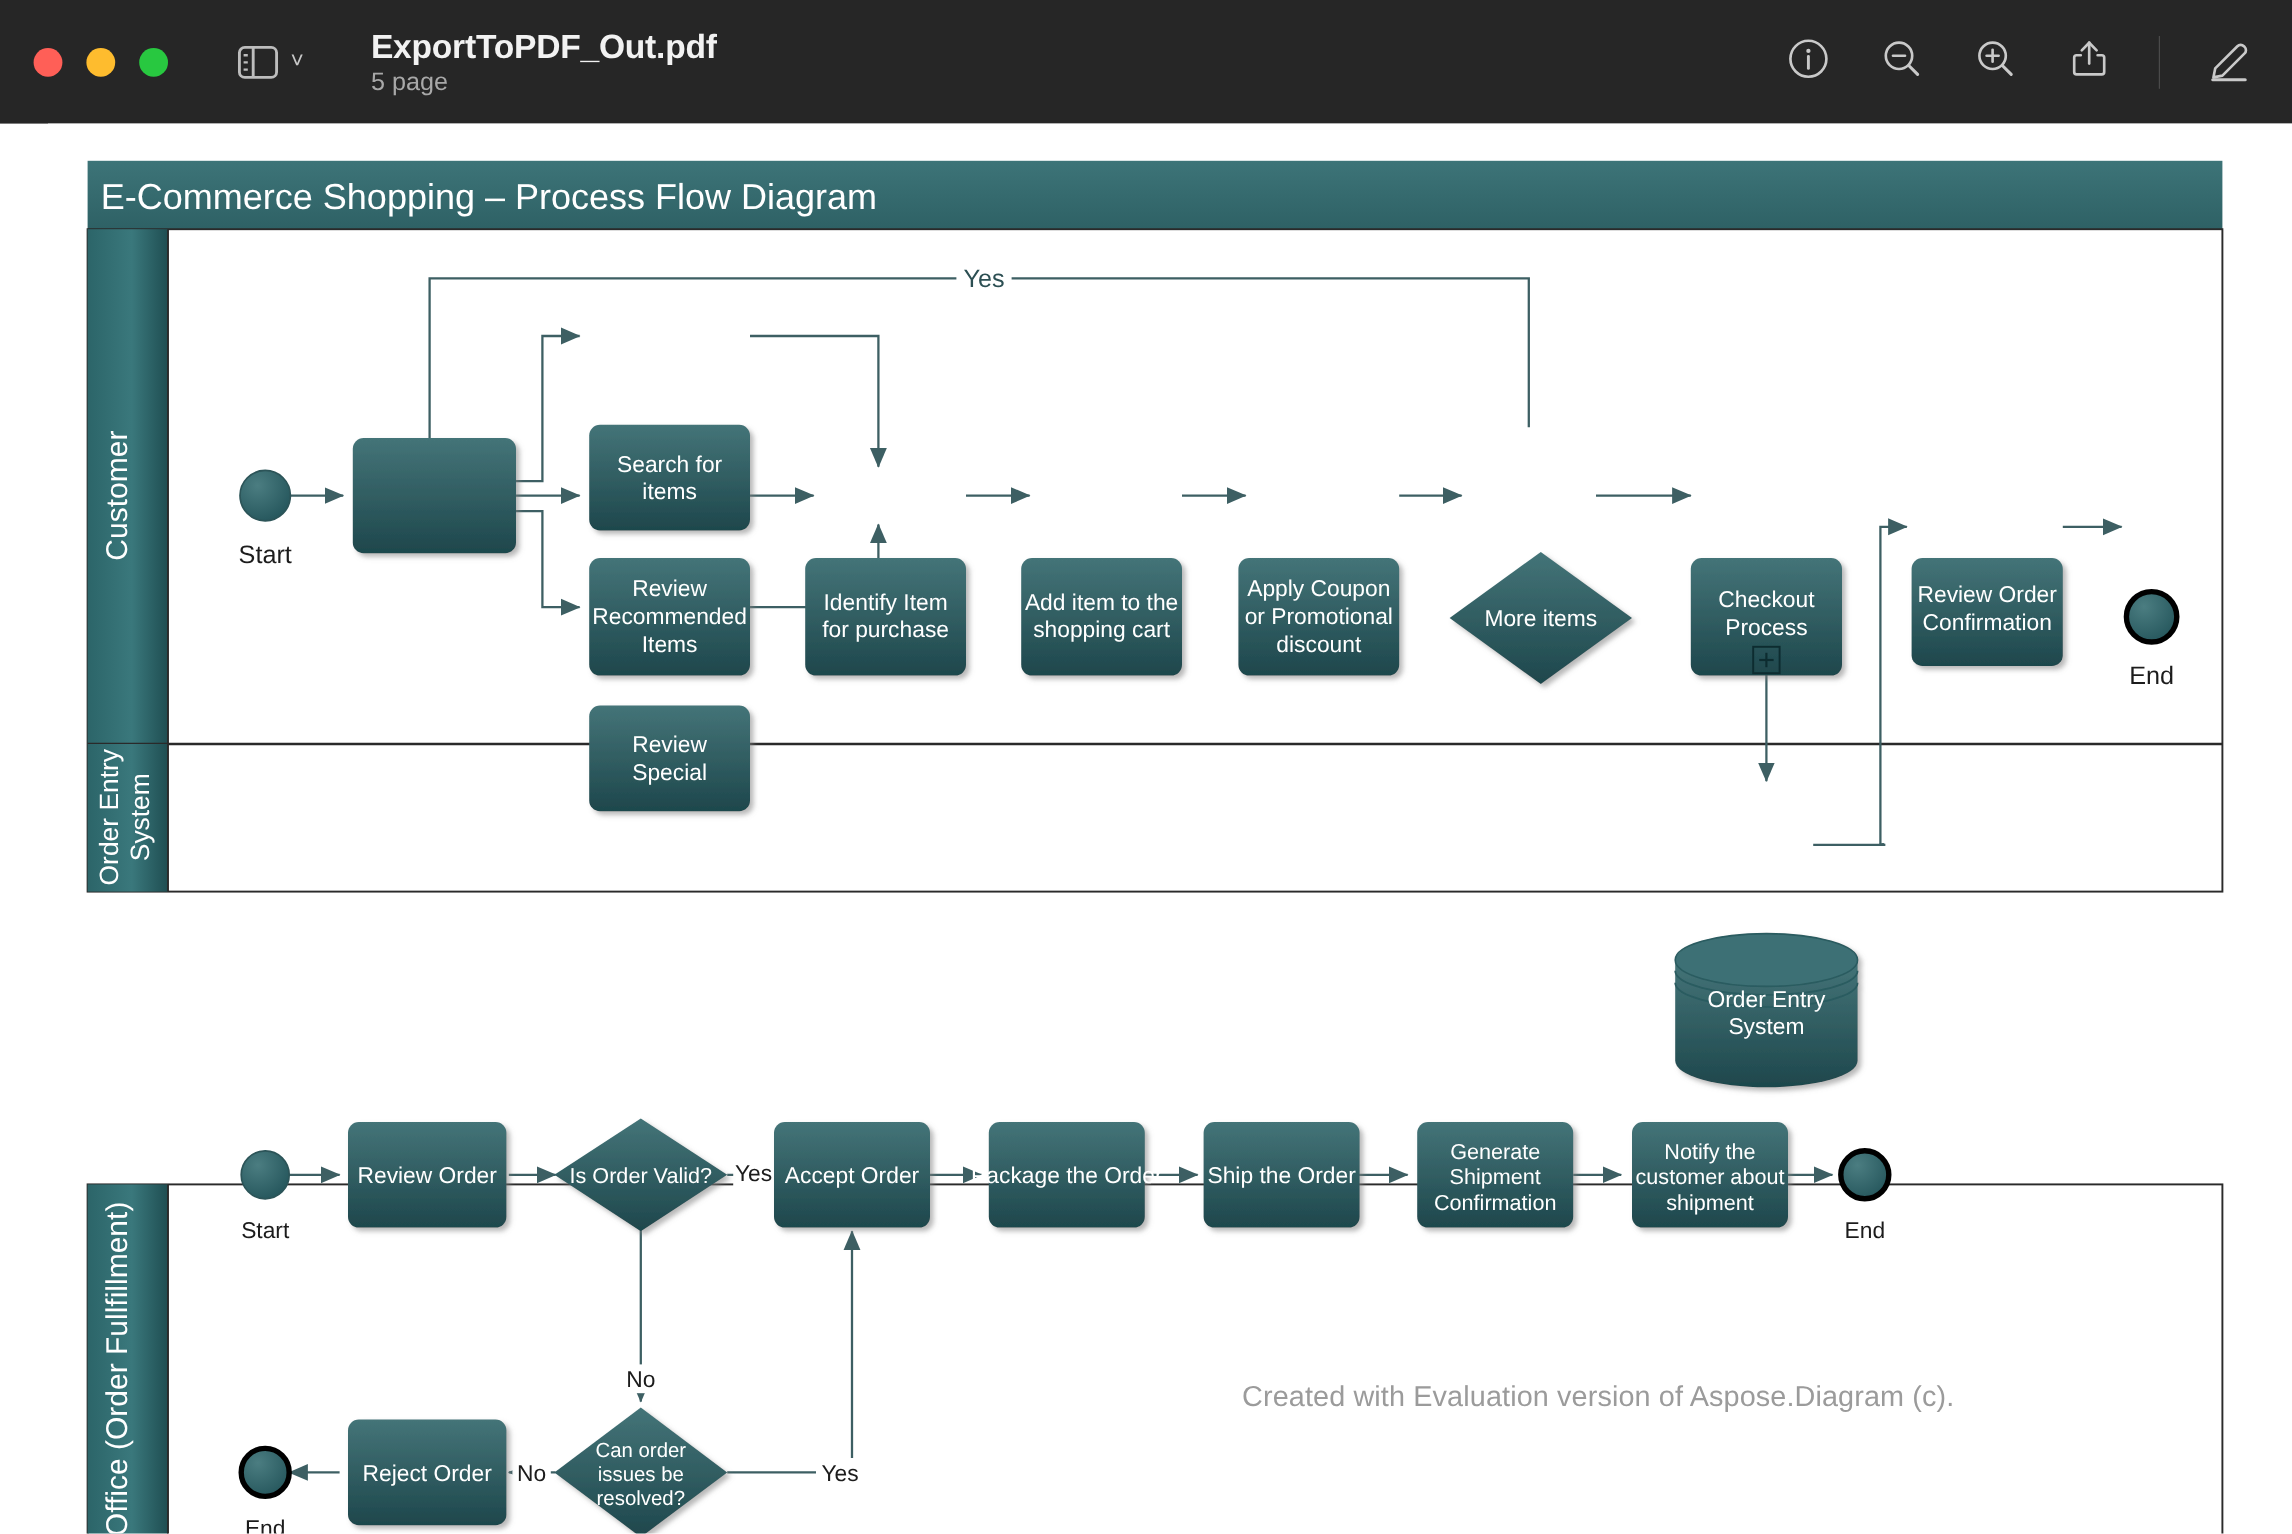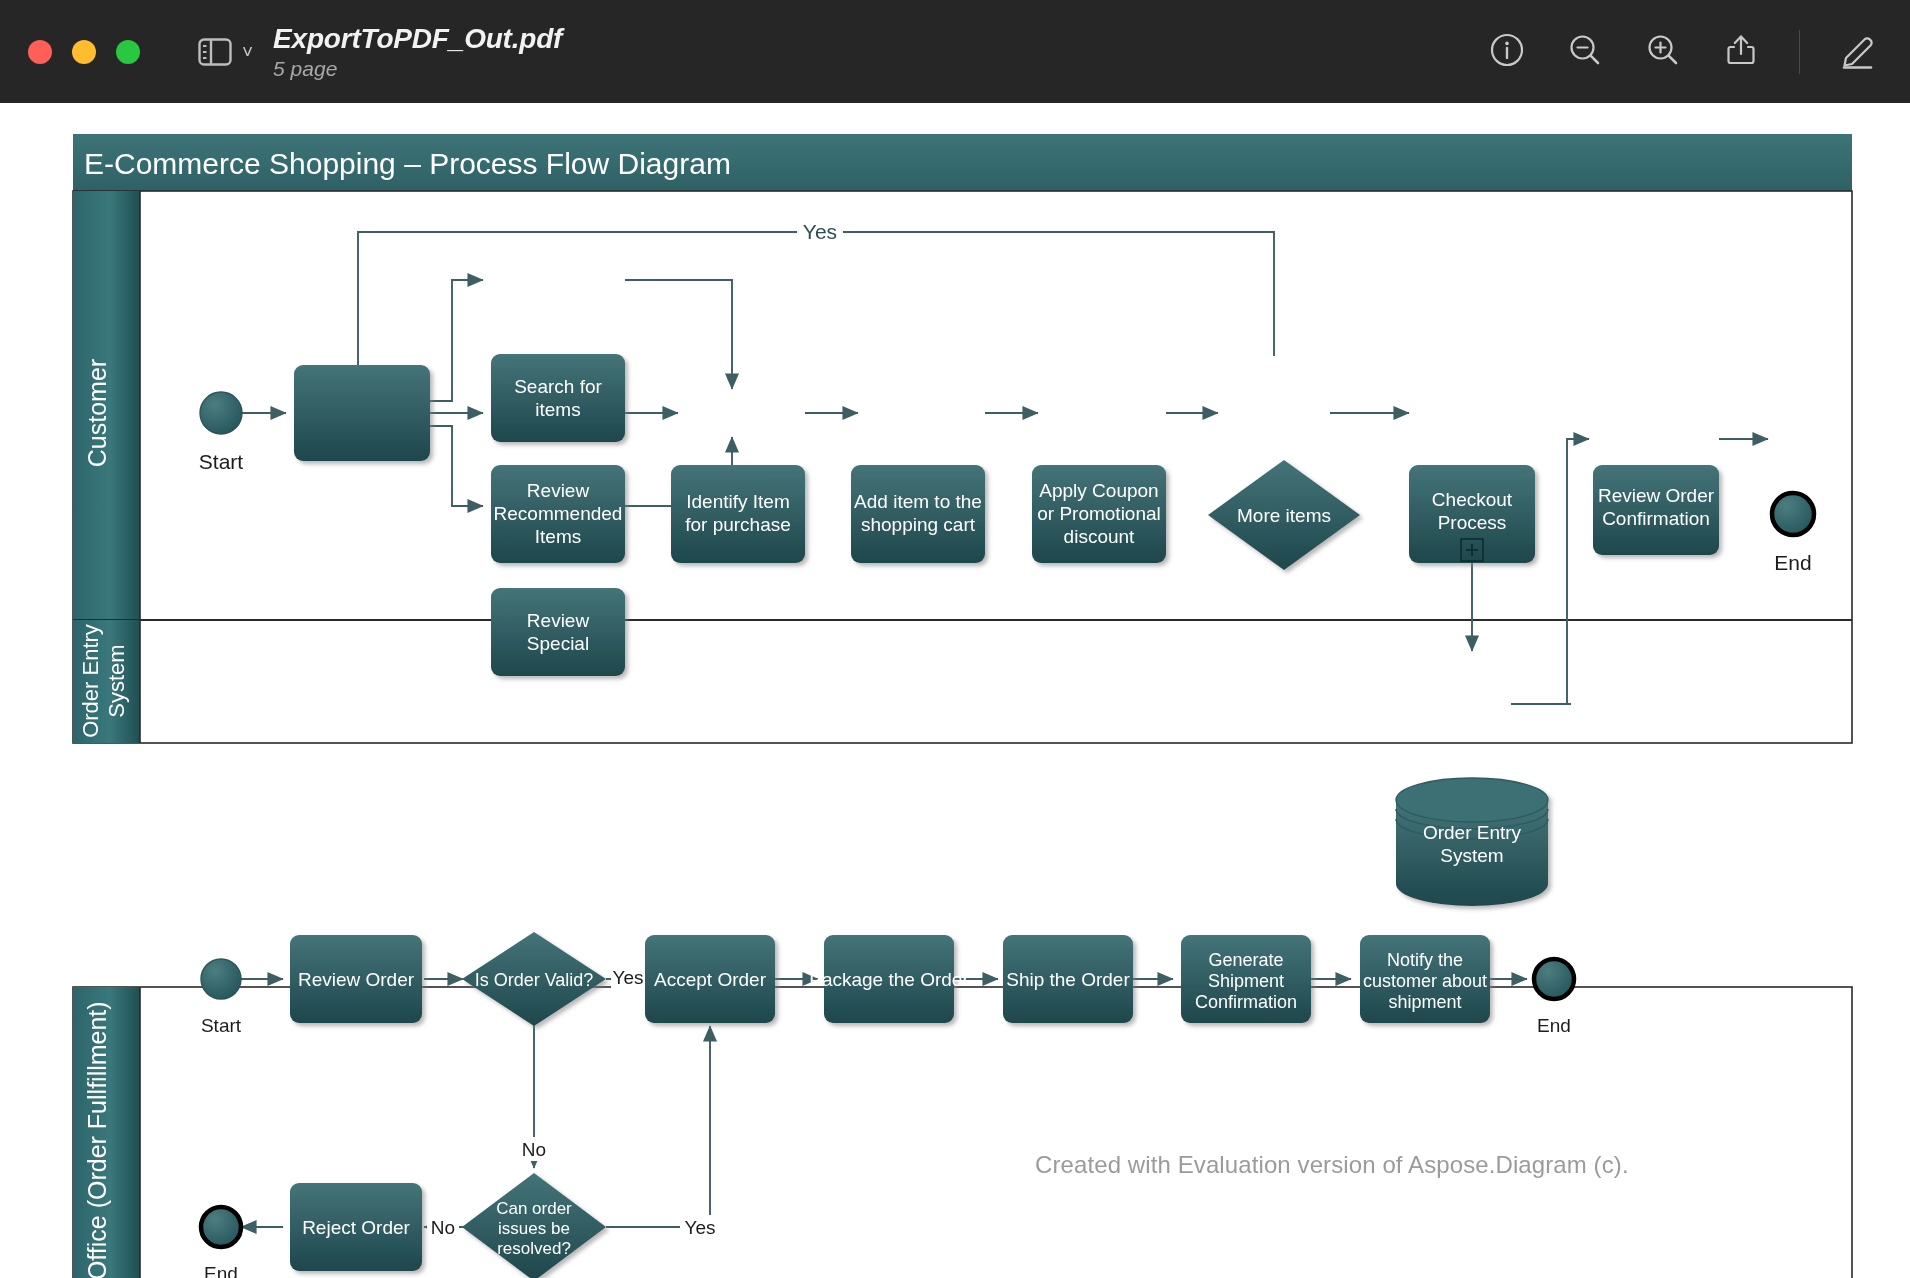--- a/index.html
+++ b/index.html
@@ -28,21 +28,21 @@
   .dot.yellow { background: #febc2e; }
   .dot.green  { background: #28c840; }
 
   .sidebar-toggle {
     display: flex; align-items: center; gap: 10px;
     margin-left: 58px;
   }
   .sb-icon { width: 34px; height: 30px; }
   .chev { color: #c8c8c8; font-size: 19px; line-height: 1; }
 
-  .doc-title-wrap { margin-left: 20px; line-height: 1.18; font-style: italic; }
+  .doc-title-wrap { margin-left: 56px; line-height: 1.18; }
   .doc-title {
     color: #f2f2f2; font-size: 28px; font-weight: bold;
     letter-spacing: -0.2px;
   }
   .doc-sub { color: #a8a8a8; font-size: 21px; margin-top: 2px; }
 
   .tb-right {
     margin-left: auto; display: flex; align-items: center;
     gap: 34px; padding-right: 30px;
   }

